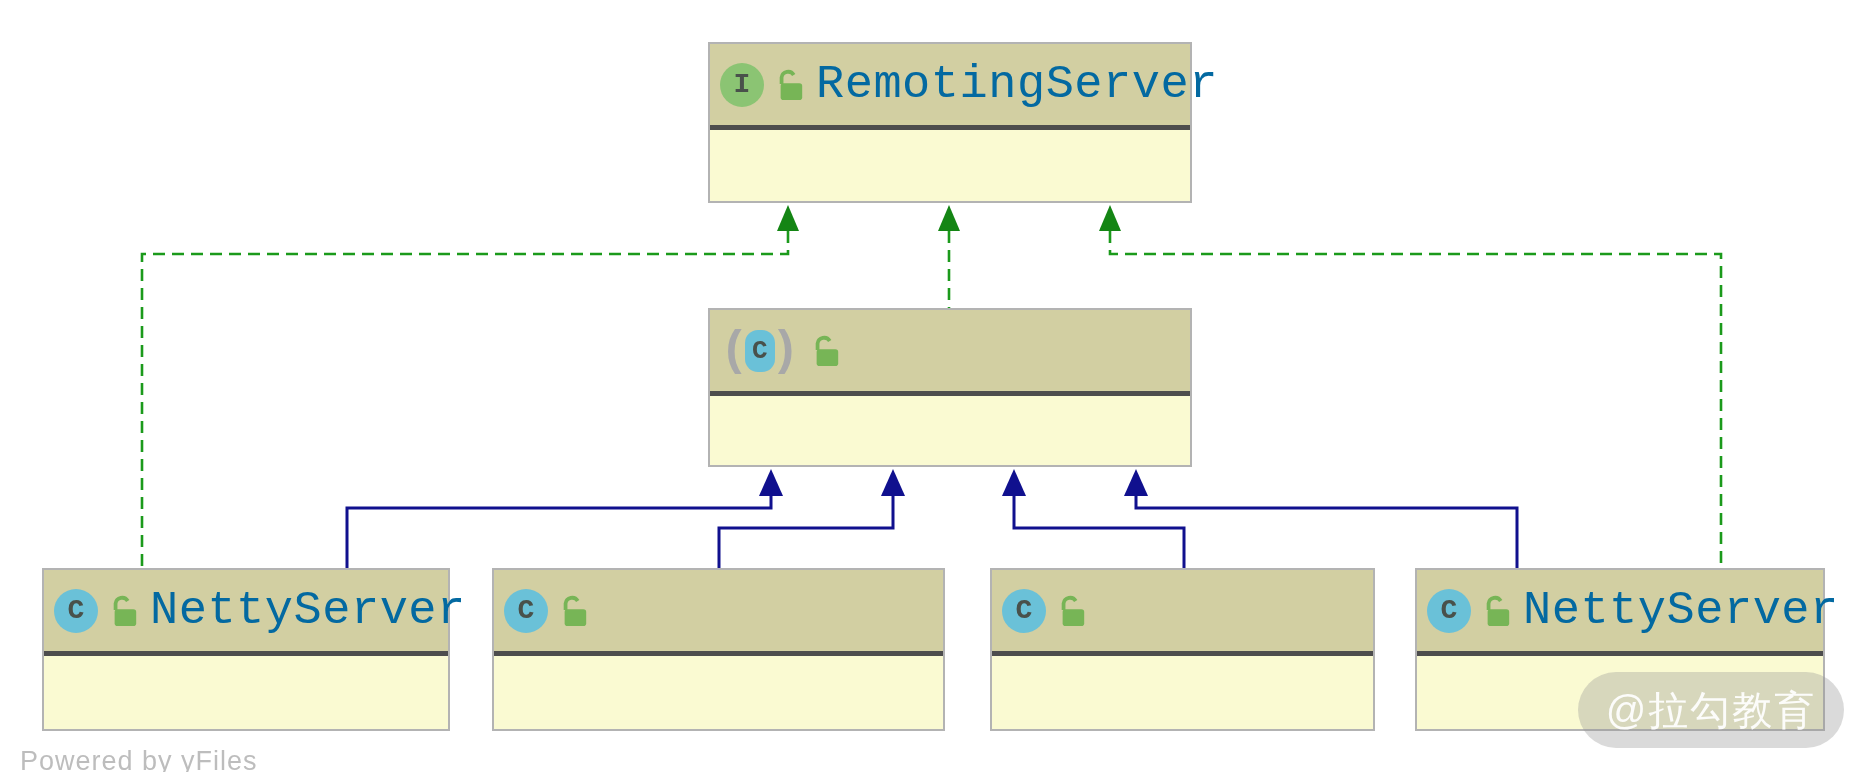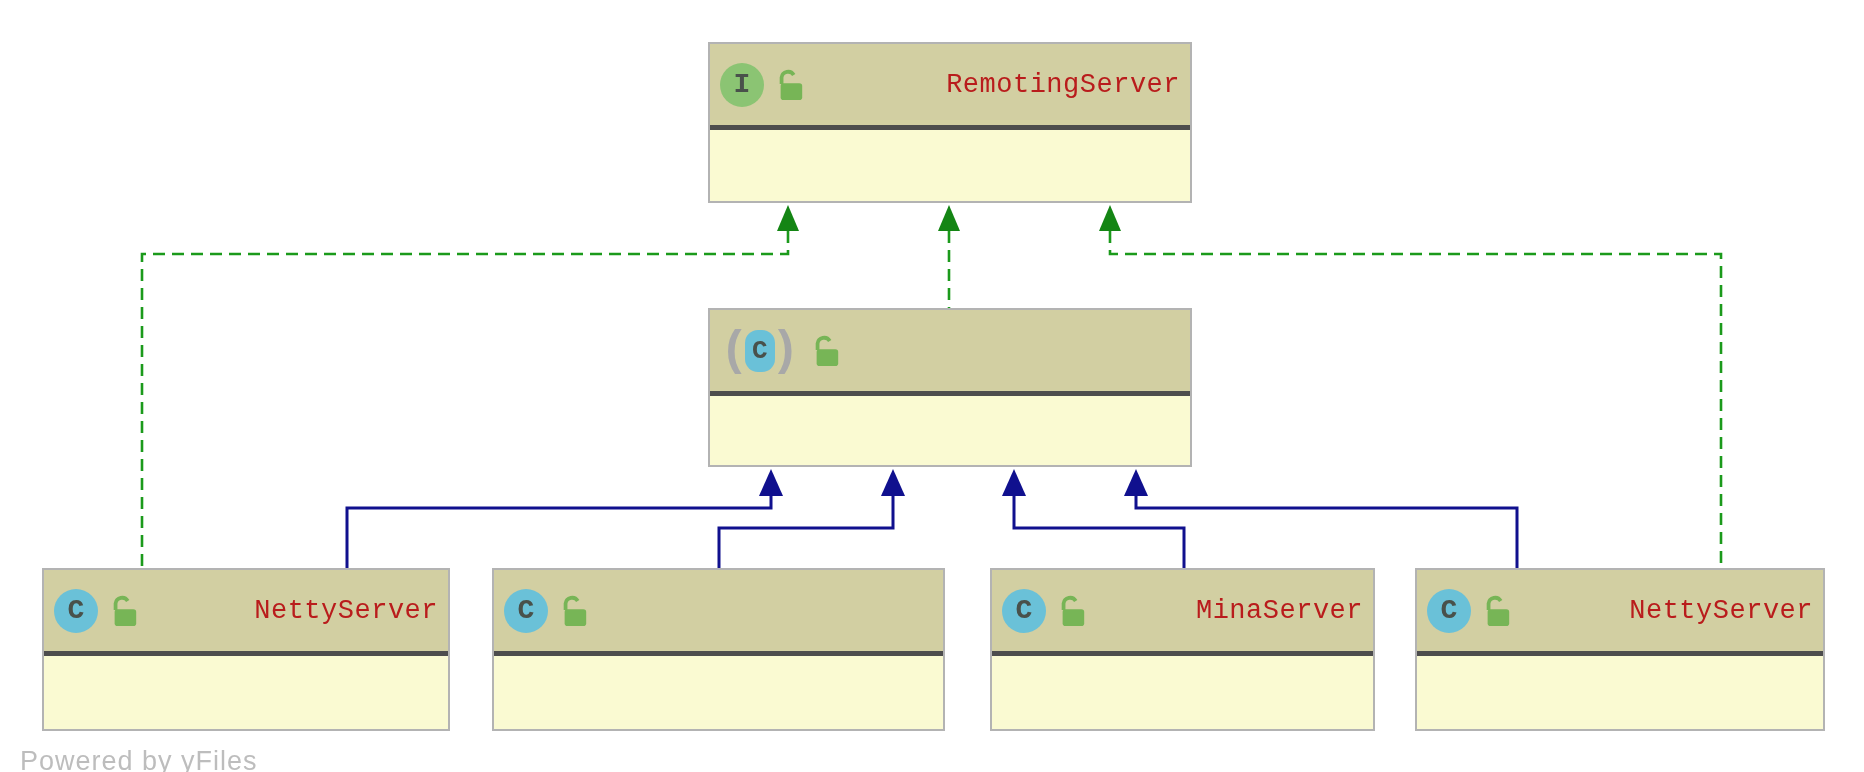--- a/index.html
+++ b/index.html
@@ -29,22 +29,22 @@
     border-bottom:5px solid #4d4d4d;
     display:flex;align-items:center;
     padding:0 10px;gap:11px;
     box-sizing:content-box;
   }
   .body{flex:1 1 auto;background:#fafad2;}
   .title{
     flex:1;
     text-align:right;
     font-family:"Liberation Mono", monospace;
-    font-size:27px;
-    color:#b91c1c;
+    font-size:47px;
+    color:#0369a1;
     white-space:nowrap;
     letter-spacing:0.5px;
   }
   .icn{
     width:44px;height:44px;border-radius:50%;
     display:flex;align-items:center;justify-content:center;
     font-family:"Liberation Mono", monospace;
     font-weight:bold;font-size:28px;color:#49514b;
     flex:0 0 auto;
   }
@@ -163,35 +163,35 @@
 
   <div class="node" style="left:990px;top:568px;width:385px;height:163px">
     <div class="hdr">
       <span class="icn cls">C</span>
       <span class="lock">
         <svg width="30" height="34" viewBox="0 0 32 36">
           <path d="M7 17 V10 a7 7 0 0 1 13 -2.6" stroke-width="4" fill="none" stroke="#77b556"></path>
           <rect x="6" y="16" width="23" height="18" rx="3" fill="#77b556"></rect>
         </svg>
       </span>
-      <span class="title">MinaServer</span>
     </div>
     <div class="body"></div>
   </div>
 
   <div class="node" style="left:1415px;top:568px;width:410px;height:163px">
     <div class="hdr">
       <span class="icn cls">C</span>
       <span class="lock">
         <svg width="30" height="34" viewBox="0 0 32 36">
           <path d="M7 17 V10 a7 7 0 0 1 13 -2.6" stroke-width="4" fill="none" stroke="#77b556"></path>
           <rect x="6" y="16" width="23" height="18" rx="3" fill="#77b556"></rect>
         </svg>
       </span>
       <span class="title">NettyServer</span>
     </div>
     <div class="body"></div>
   </div>
 
+  <div class="watermark">@拉勾教育</div>
 
   <div class="powered">Powered by yFiles</div>
 
 </div>
 
 </body></html>

